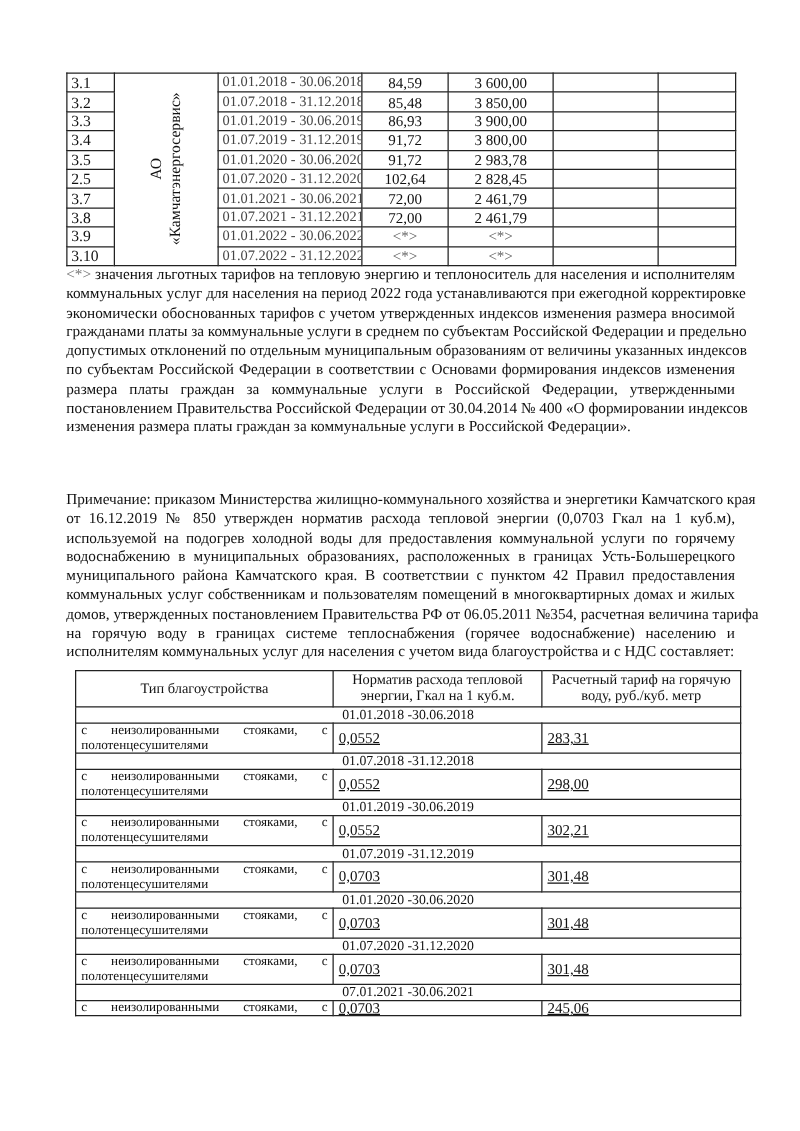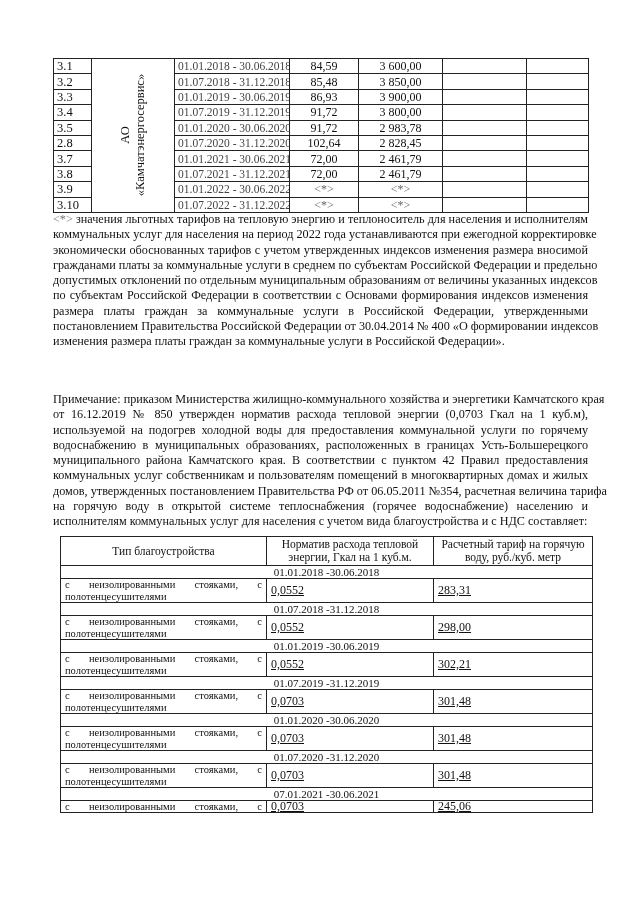--- a/index.html
+++ b/index.html
@@ -96,21 +96,21 @@
       </tr>
       <tr>
         <td class="num">3.5</td>
         <td class="period">01.01.2020 - 30.06.2020</td>
         <td class="c">91,72</td>
         <td class="c">2 983,78</td>
         <td></td>
         <td></td>
       </tr>
       <tr>
-        <td class="num">2.8</td>
+        <td class="num">2.5</td>
         <td class="period">01.07.2020 - 31.12.2020</td>
         <td class="c">102,64</td>
         <td class="c">2 828,45</td>
         <td></td>
         <td></td>
       </tr>
       <tr>
         <td class="num">3.7</td>
         <td class="period">01.01.2021 - 30.06.2021</td>
         <td class="c">72,00</td>
@@ -159,21 +159,21 @@
 
 
   <div class="para" style="top:392px;">
     <span class="line">Примечание: приказом Министерства жилищно-коммунального хозяйства и энергетики Камчатского края</span>
     <span class="line">от 16.12.2019 № 850 утвержден норматив расхода тепловой энергии (0,0703 Гкал на 1 куб.м),</span>
     <span class="line">используемой на подогрев холодной воды для предоставления коммунальной услуги по горячему</span>
     <span class="line">водоснабжению в муниципальных образованиях, расположенных в границах Усть-Большерецкого</span>
     <span class="line">муниципального района Камчатского края. В соответствии с пунктом 42 Правил предоставления</span>
     <span class="line">коммунальных услуг собственникам и пользователям помещений в многоквартирных домах и жилых</span>
     <span class="line">домов, утвержденных постановлением Правительства РФ от 06.05.2011 №354, расчетная величина тарифа</span>
-    <span class="line">на горячую воду в открытой системе теплоснабжения (горячее водоснабжение) населению и</span>
+    <span class="line">на горячую воду в границах системе теплоснабжения (горячее водоснабжение) населению и</span>
     <span class="line last">исполнителям коммунальных услуг для населения с учетом вида благоустройства и с НДС составляет:</span>
   </div>
 
   <table class="t2">
     <colgroup>
       <col style="width:206px">
         <col style="width:167px">
         <col style="width:159px">
     </colgroup>
     <tbody>

